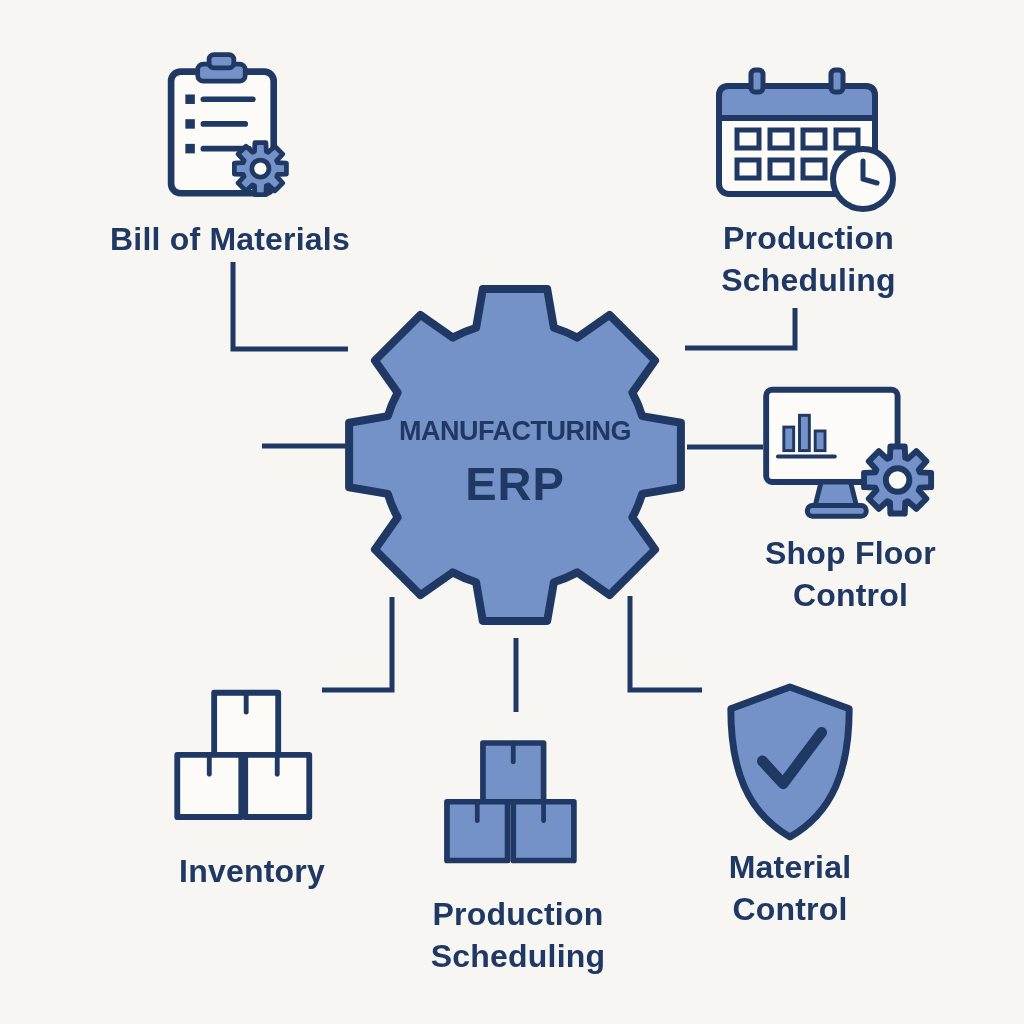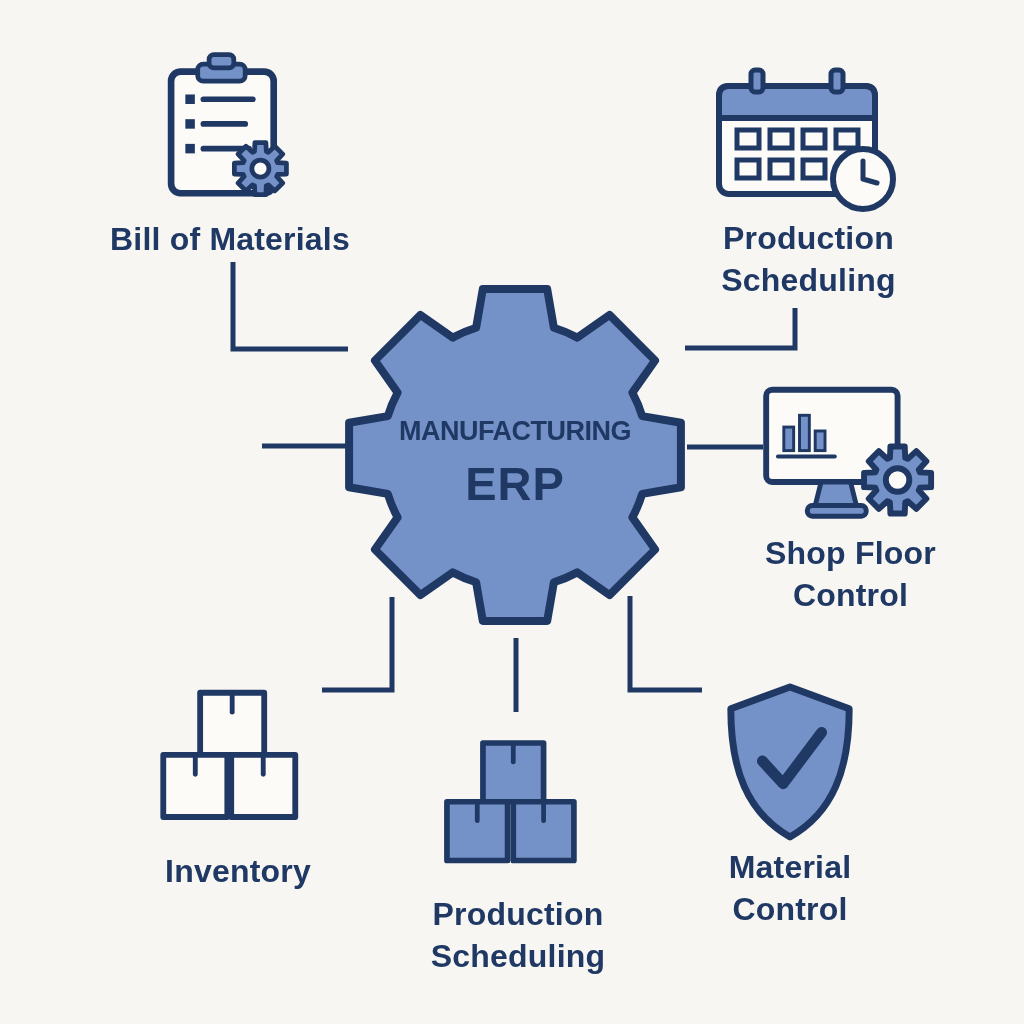--- a/index.html
+++ b/index.html
@@ -127,21 +127,21 @@
         <path class="fb sn" stroke-width="6" stroke-linejoin="round" d="M 132.2 79.3 L 132.7 67.8 L 147.3 67.8 L 147.8 79.3 A 24 24 0 0 1 150.5 80.4 L 159.1 72.6 L 169.4 82.9 L 161.6 91.5 A 24 24 0 0 1 162.7 94.2 L 174.2 94.7 L 174.2 109.3 L 162.7 109.8 A 24 24 0 0 1 161.6 112.5 L 169.4 121.1 L 159.1 131.4 L 150.5 123.6 A 24 24 0 0 1 147.8 124.7 L 147.3 136.2 L 132.7 136.2 L 132.2 124.7 A 24 24 0 0 1 129.5 123.6 L 120.9 131.4 L 110.6 121.1 L 118.4 112.5 A 24 24 0 0 1 117.3 109.8 L 105.8 109.3 L 105.8 94.7 L 117.3 94.2 A 24 24 0 0 1 118.4 91.5 L 110.6 82.9 L 120.9 72.6 L 129.5 80.4 A 24 24 0 0 1 132.2 79.3 Z"></path>
         <circle class="fw sn" cx="140" cy="102" r="12" stroke-width="6"></circle>
       </svg>
     </div>
     <div class="label">
       <div>Shop Floor</div>
       <div>Control</div>
     </div>
   </div>
 
-  <div class="node" style="left:88px;top:678px;width:300px;">
+  <div class="node" style="left:102px;top:678px;width:300px;">
     <div class="icon-wrap" style="height:172px;">
       <svg width="186" height="165" viewBox="0 0 190 170">
         <rect class="fw sn" x="56" y="8" width="66" height="64" stroke-width="6" stroke-linejoin="round"></rect>
         <line class="sn" x1="89" y1="8" x2="89" y2="28" stroke-width="5" stroke-linecap="round"></line>
         <rect class="fw sn" x="18" y="72" width="66" height="64" stroke-width="6" stroke-linejoin="round"></rect>
         <line class="sn" x1="51" y1="72" x2="51" y2="92" stroke-width="5" stroke-linecap="round"></line>
         <rect class="fw sn" x="88" y="72" width="66" height="64" stroke-width="6" stroke-linejoin="round"></rect>
         <line class="sn" x1="121" y1="72" x2="121" y2="92" stroke-width="5" stroke-linecap="round"></line>
       </svg>
     </div>

